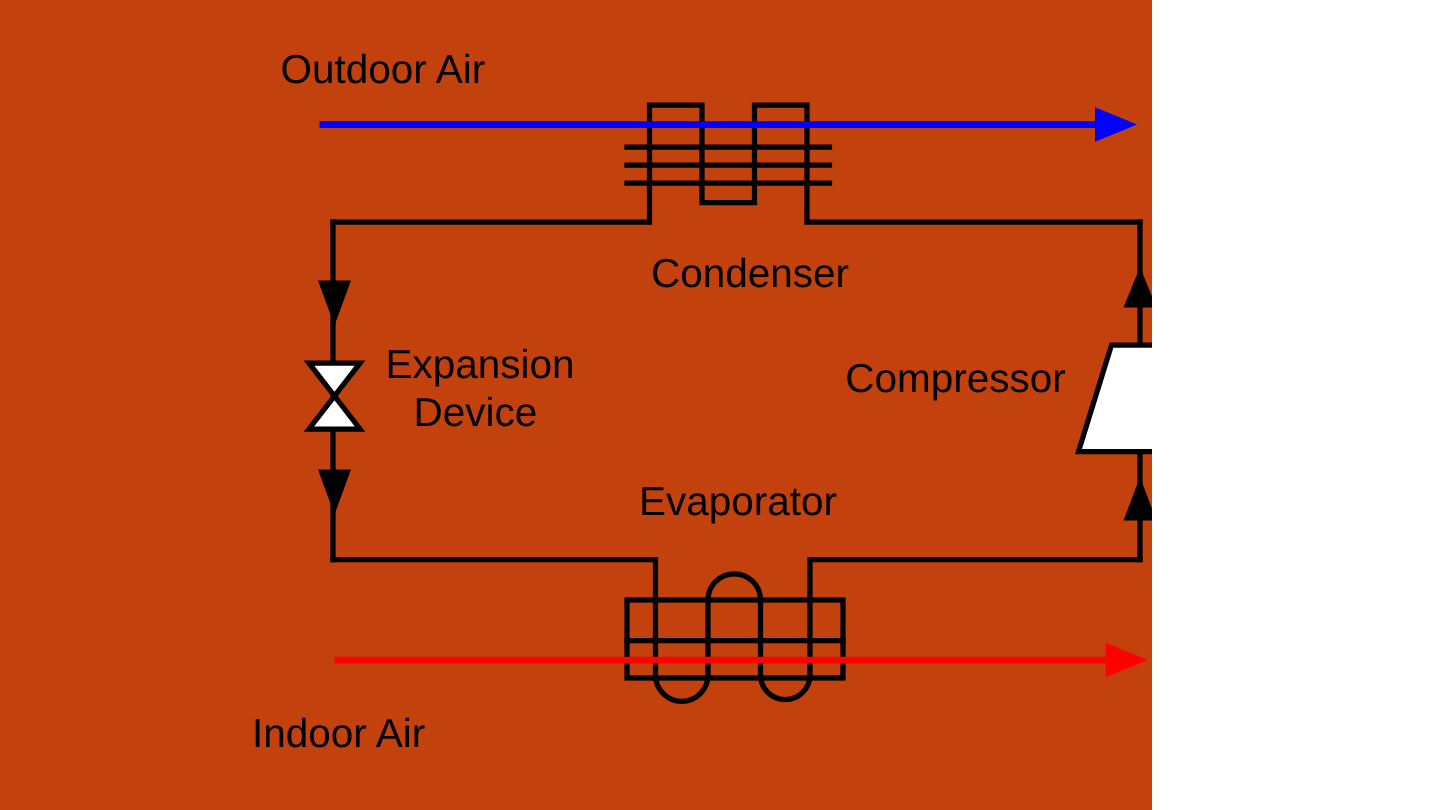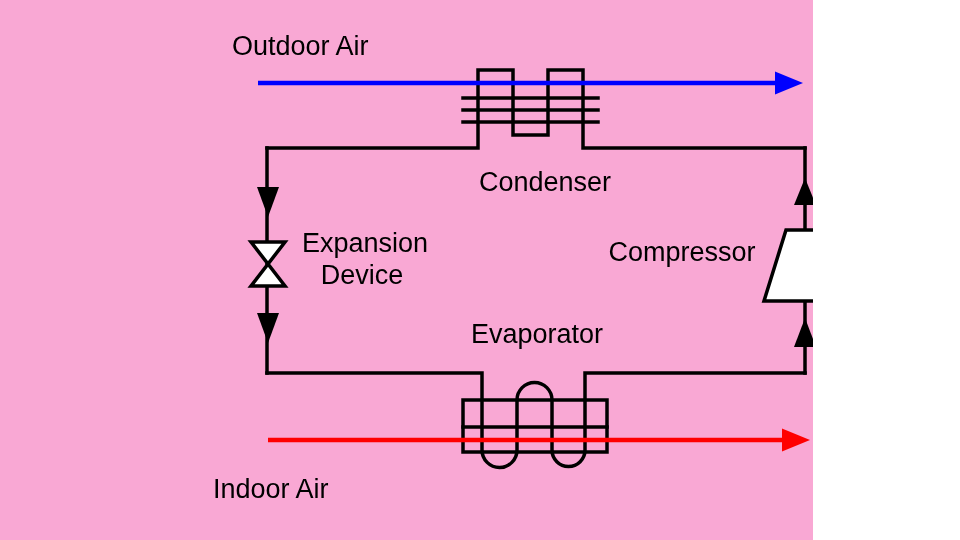--- a/index.html
+++ b/index.html
@@ -1,23 +1,22 @@
 <!DOCTYPE html>
 <html><head>
 <meta charset="utf-8">
 <style>
   html, body { margin: 0; padding: 0; }
   body { background: #ffffff; }
   .stage {
     position: relative;
     width: 768px;
     height: 540px;
-    background: #f9a8d4;
+    background: #c2410c;
     overflow: hidden;
-    padding-left: 45px;
   }
   svg text {
     font-family: "Liberation Sans", sans-serif;
     font-size: 27px;
   }
   .pipe {
     fill: none;
     stroke-width: 3.5;
     stroke-linecap: square;
     stroke-linejoin: miter;

